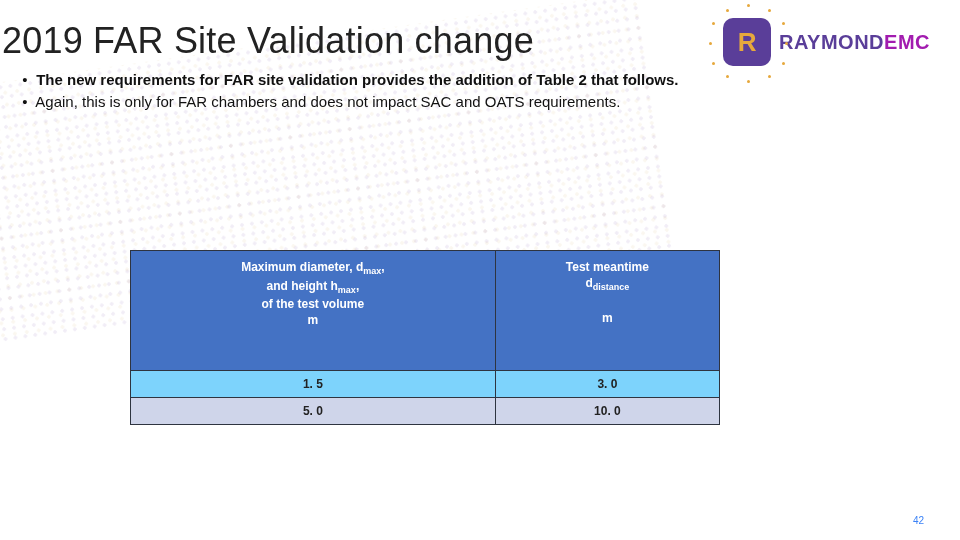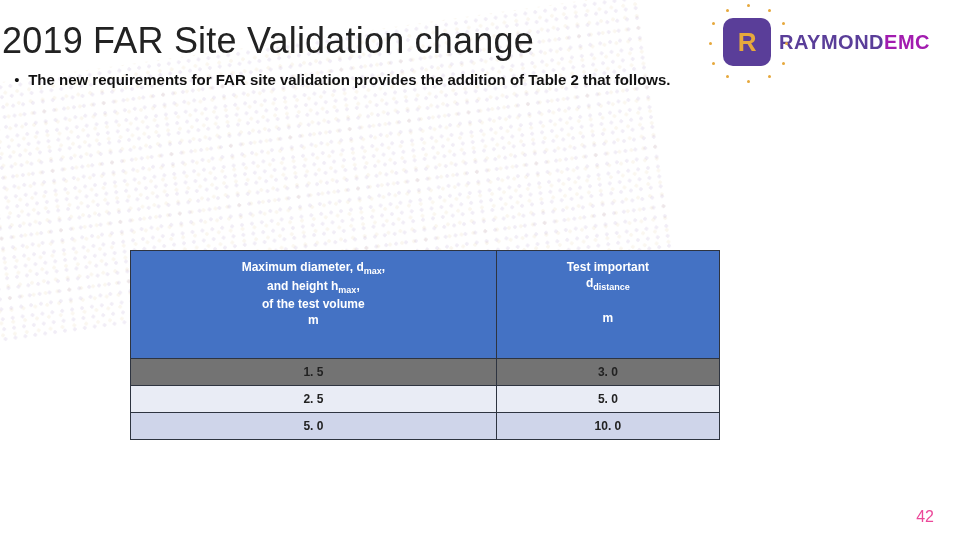--- a/index.html
+++ b/index.html
@@ -56,62 +56,62 @@
   .logo-word { font-size:20px; font-weight:800; letter-spacing:0.5px; color:#5a3e99; }
   .logo-word .emc { color:#a21caf; }
 
   .bullets {
     position: absolute;
     top: 70px; left: 10px; right: 20px;
     font-size: 15px;
     color: #111;
     line-height: 1.35;
   }
-  .bullets .line { margin-bottom: 2px; }
+  .bullets .line { margin-bottom: 2px; margin-left: 8px; }
   .bullets .dot { display:inline-block; width:14px; text-align:center; }
   .bullets b { font-weight: 700; }
 
   .tbl {
     position: absolute;
     left: 130px; top: 250px;
     width: 590px;
     border-collapse: collapse;
     font-size: 12px;
   }
   .tbl th {
     background:#4472c4;
     color:#fff;
     font-weight:700;
     padding:8px 6px 18px 6px;
     border:1px solid #2e3440;
     vertical-align: top;
-    height: 108px;
+    height: 120px;
     text-align:center;
     line-height:1.35;
   }
   .tbl td {
     text-align:center;
     padding:6px 4px;
     font-size:12px;
     border-left:1px solid #2e3440;
     border-right:1px solid #2e3440;
     border-bottom:1px solid #2e3440;
     font-weight:700;
     color:#222;
   }
-  .tbl tr.r1 td { background:#737373; }
+  .tbl tr.r1 td { background:#7dd3fc; }
   .tbl tr.r2 td { background:#e9ecf5; }
   .tbl tr.r3 td { background:#cfd5ea; }
   sub { font-size: 0.75em; }
 
   .pagenum {
     position:absolute;
-    right:26px; bottom:14px;
-    color:#ec4899;
-    font-size:16px;
+    right:36px; bottom:14px;
+    color:#3b82f6;
+    font-size:10px;
   }
 </style>
 </head>
 <body>
 
 <div class="slide">
   <div class="bg-dots"></div>
 
   <div class="title">2019 FAR Site Validation change</div>
 
@@ -135,46 +135,43 @@
     </div>
     <div class="logo-text">
       <span class="logo-word">
         <span>RAYMOND</span><span class="emc">EMC</span>
       </span>
     </div>
   </div>
 
   <div class="bullets">
     <div class="line"><span class="dot">•</span> <b>The new requirements for FAR site validation provides the addition of Table 2 that follows.</b></div>
+    <div class="line"><span class="dot">•</span> <span>Again, this is only for FAR chambers and does not impact SAC and OATS requirements.</span></div>
   </div>
 
   <table class="tbl">
     <thead>
       <tr>
         <th>
           <span>Maximum diameter, d</span><sub>max</sub><span>,</span><br>
           <span>and height h</span><sub>max</sub><span>,</span><br>
           <span>of the test volume</span><br>
           <span>m</span>
         </th>
         <th>
-          <span>Test important</span><br>
+          <span>Test meantime</span><br>
           <span>d</span><sub>distance</sub><br><br>
           <span>m</span>
         </th>
       </tr>
     </thead>
     <tbody>
       <tr class="r1">
         <td>1. 5</td>
         <td>3. 0</td>
-      </tr>
-      <tr class="r2">
-        <td>2. 5</td>
-        <td>5. 0</td>
       </tr>
       <tr class="r3">
         <td>5. 0</td>
         <td>10. 0</td>
       </tr>
     </tbody>
   </table>
 
   <div class="pagenum">42</div>
 </div>

